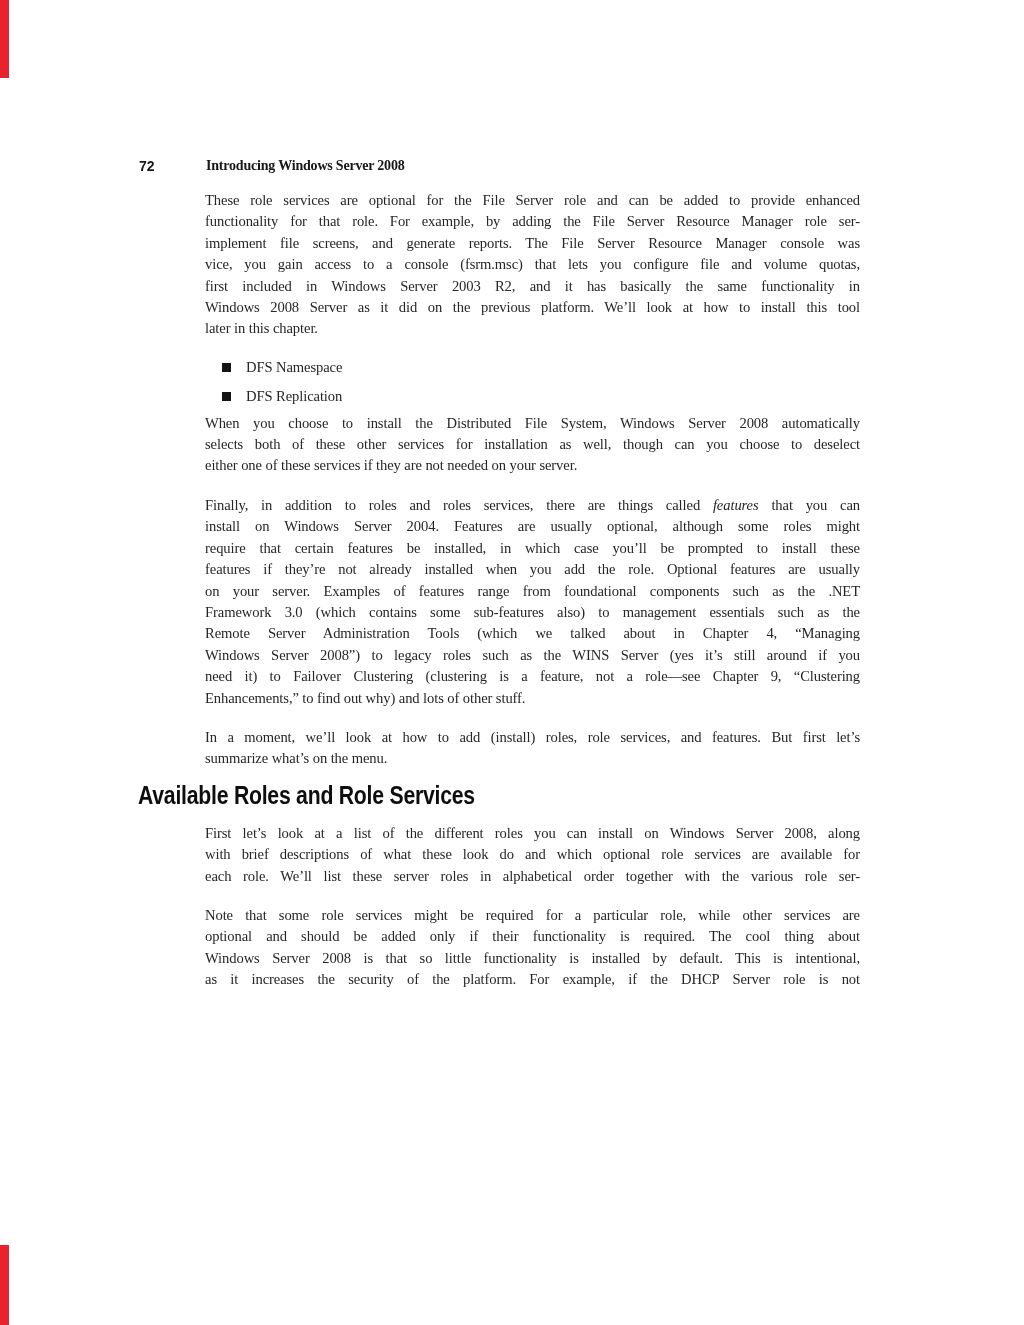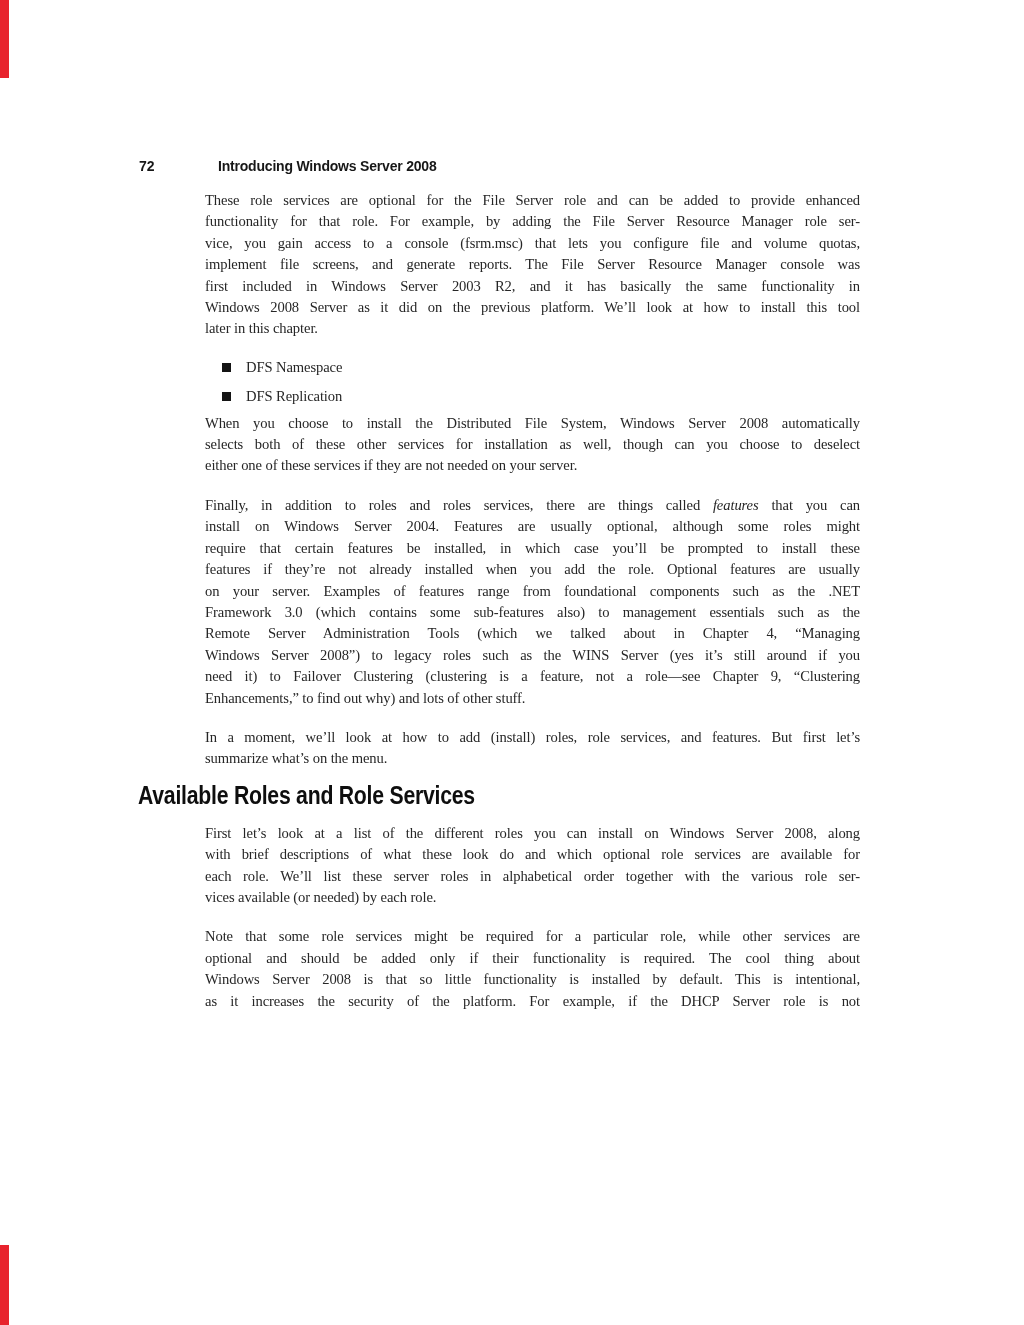--- a/index.html
+++ b/index.html
@@ -11,21 +11,21 @@
   .edge-mark{position:absolute;left:0;width:9px;}
   .edge-mark.top{top:0;height:78px;}
   .edge-mark.bottom{bottom:0;height:80px;}
   
   .runhead{
     position:absolute;top:158px;left:0;width:1024px;height:20px;
     font-family:"Liberation Sans","DejaVu Sans",sans-serif;font-weight:bold;
     font-size:14px;color:#171717;
   }
   .runhead .pagenum{position:absolute;left:139px;top:0;}
-  .runhead .title{position:absolute;left:218px;top:0;letter-spacing:-0.2px;}
+  .runhead .title{position:absolute;left:206px;top:0;letter-spacing:-0.2px;font-family:Liberation Serif, serif;}
   
   .content{
     position:absolute;left:205px;top:190px;width:655px;
     font-size:14.6px;line-height:21.4px;letter-spacing:-0.1px;
   }
   .para{margin:18px 0 0;}
   .para:first-child{margin-top:0;}
   .line{text-align:justify;}
   .line.just{text-align-last:justify;}
   .line .it{font-style:italic;}
@@ -50,22 +50,22 @@
 
   <div class="runhead">
     <span class="pagenum">72</span>
     <span class="title">Introducing Windows Server 2008</span>
   </div>
 
   <div class="content" id="content-blocks">
       <div class="para">
         <div class="line just">These role services are optional for the File Server role and can be added to provide enhanced</div>
         <div class="line just">functionality for that role. For example, by adding the File Server Resource Manager role ser-</div>
+        <div class="line just">implement file screens, and generate reports. The File Server Resource Manager console was</div>
         <div class="line just">vice, you gain access to a console (fsrm.msc) that lets you configure file and volume quotas,</div>
-        <div class="line just">implement file screens, and generate reports. The File Server Resource Manager console was</div>
         <div class="line just">first included in Windows Server 2003 R2, and it has basically the same functionality in</div>
         <div class="line just">Windows 2008 Server as it did on the previous platform. We’ll look at how to install this tool</div>
         <div class="line">later in this chapter.</div>
       </div>
       <div class="bullets">
         <div class="bullet-item"><span class="bullet-square"></span><span>DFS Namespace</span></div>
         <div class="bullet-item"><span class="bullet-square"></span><span>DFS Replication</span></div>
       </div>
       <div class="para">
         <div class="line just">When you choose to install the Distributed File System, Windows Server 2008 automatically</div>
@@ -86,21 +86,20 @@
       </div>
       <div class="para">
         <div class="line just">In a moment, we’ll look at how to add (install) roles, role services, and features. But first let’s</div>
         <div class="line">summarize what’s on the menu.</div>
       </div>
       <h2 class="section-heading">Available Roles and Role Services</h2>
       <div class="para">
         <div class="line just">First let’s look at a list of the different roles you can install on Windows Server 2008, along</div>
         <div class="line just">with brief descriptions of what these look do and which optional role services are available for</div>
         <div class="line just">each role. We’ll list these server roles in alphabetical order together with the various role ser-</div>
-        <div class="line">vices available (or needed) by each role.</div>
       </div>
       <div class="para">
         <div class="line just">Note that some role services might be required for a particular role, while other services are</div>
         <div class="line just">optional and should be added only if their functionality is required. The cool thing about</div>
         <div class="line just">Windows Server 2008 is that so little functionality is installed by default. This is intentional,</div>
         <div class="line just">as it increases the security of the platform. For example, if the DHCP Server role is not</div>
       </div>
     </div>
 </div>
 

